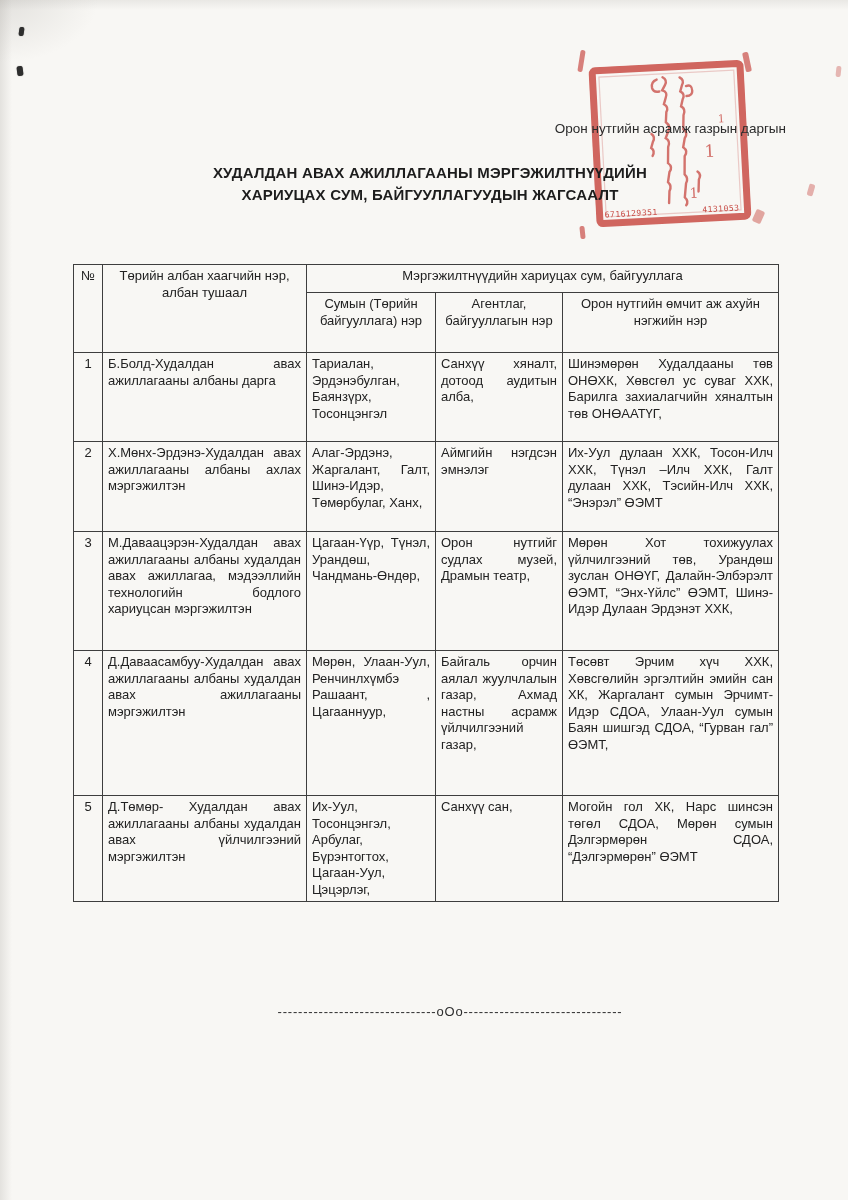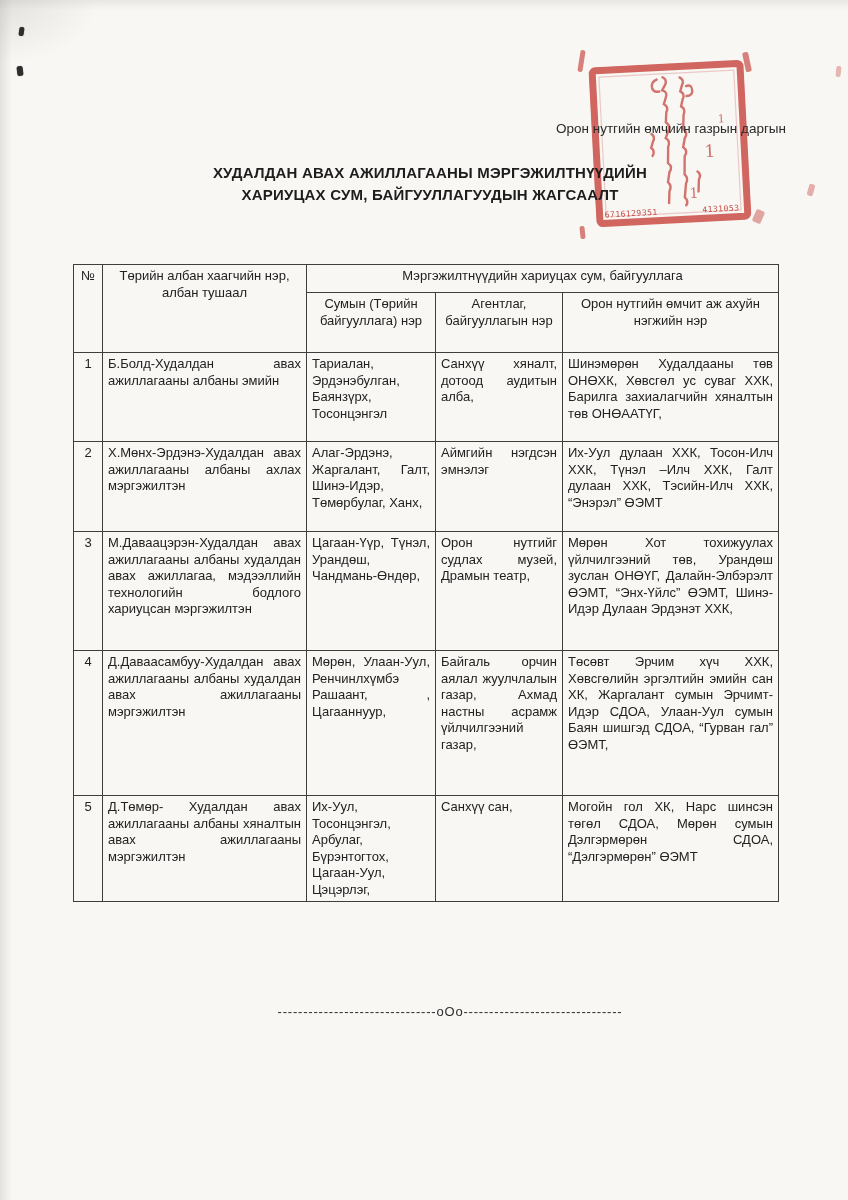--- a/index.html
+++ b/index.html
@@ -87,21 +87,21 @@
   </div>
 
   <div class="rmark ra"></div>
   <div class="rmark rb"></div>
   <div class="rmark rc"></div>
   <div class="rmark rd"></div>
   <div class="rmark re"></div>
   <div class="rmark rf"></div>
 
   <div class="header-note">
-    <div>Орон нутгийн өмчийн газрын даргын</div>
+    <div>Орон нутгийн асрамж газрын даргын</div>
   </div>
 
   <div class="title">
     <div>ХУДАЛДАН АВАХ АЖИЛЛАГААНЫ МЭРГЭЖИЛТНҮҮДИЙН</div>
     <div>ХАРИУЦАХ СУМ, БАЙГУУЛЛАГУУДЫН ЖАГСААЛТ</div>
   </div>
 
   <table class="doc-table">
     <colgroup>
       <col style="width:29px">
@@ -118,21 +118,21 @@
       </tr>
       <tr class="h2">
         <th class="th-sub">Сумын (Төрийн байгууллага) нэр</th>
         <th class="th-sub">Агентлаг, байгууллагын нэр</th>
         <th class="th-sub">Орон нутгийн өмчит аж ахуйн нэгжийн нэр</th>
       </tr>
     </thead>
     <tbody>
       <tr class="r1">
         <td class="td-no">1</td>
-        <td class="td-name">Б.Болд-Худалдан авах ажиллагааны албаны эмийн</td>
+        <td class="td-name">Б.Болд-Худалдан авах ажиллагааны албаны дарга</td>
         <td class="td-sums">Тариалан, Эрдэнэбулган, Баянзүрх, Тосонцэнгэл</td>
         <td class="td-agency">Санхүү хяналт, дотоод аудитын алба,</td>
         <td class="td-ent">Шинэмөрөн Худалдааны төв ОНӨХК, Хөвсгөл ус суваг ХХК, Барилга захиалагчийн хяналтын төв ОНӨААТҮГ,</td>
       </tr>
       <tr class="r2">
         <td class="td-no">2</td>
         <td class="td-name">Х.Мөнх-Эрдэнэ-Худалдан авах ажиллагааны албаны ахлах мэргэжилтэн</td>
         <td class="td-sums">Алаг-Эрдэнэ, Жаргалант, Галт, Шинэ-Идэр, Төмөрбулаг, Ханх,</td>
         <td class="td-agency">Аймгийн нэгдсэн эмнэлэг</td>
         <td class="td-ent">Их-Уул дулаан ХХК, Тосон-Илч ХХК, Түнэл –Илч ХХК, Галт дулаан ХХК, Тэсийн-Илч ХХК, “Энэрэл” ӨЭМТ</td>
@@ -146,21 +146,21 @@
       </tr>
       <tr class="r4">
         <td class="td-no">4</td>
         <td class="td-name">Д.Даваасамбуу-Худалдан авах ажиллагааны албаны худалдан авах ажиллагааны мэргэжилтэн</td>
         <td class="td-sums">Мөрөн, Улаан-Уул, Ренчинлхүмбэ Рашаант, , Цагааннуур,</td>
         <td class="td-agency">Байгаль орчин аялал жуулчлалын газар, Ахмад настны асрамж үйлчилгээний газар,</td>
         <td class="td-ent">Төсөвт Эрчим хүч ХХК, Хөвсгөлийн эргэлтийн эмийн сан ХК, Жаргалант сумын Эрчимт-Идэр СДОА, Улаан-Уул сумын Баян шишгэд СДОА, “Гурван гал” ӨЭМТ,</td>
       </tr>
       <tr class="r5">
         <td class="td-no">5</td>
-        <td class="td-name">Д.Төмөр- Худалдан авах ажиллагааны албаны хяналтын авах ажиллагааны мэргэжилтэн</td>
+        <td class="td-name">Д.Төмөр- Худалдан авах ажиллагааны албаны худалдан авах үйлчилгээний мэргэжилтэн</td>
         <td class="td-sums">Их-Уул, Тосонцэнгэл, Арбулаг, Бүрэнтогтох, Цагаан-Уул, Цэцэрлэг,</td>
         <td class="td-agency">Санхүү сан,</td>
         <td class="td-ent">Могойн гол ХК, Нарс шинсэн төгөл СДОА, Мөрөн сумын Дэлгэрмөрөн СДОА, “Дэлгэрмөрөн” ӨЭМТ</td>
       </tr>
     </tbody>
   </table>
 
   <div class="footer-divider">-------------------------------оОо-------------------------------</div>
 
 </div>

